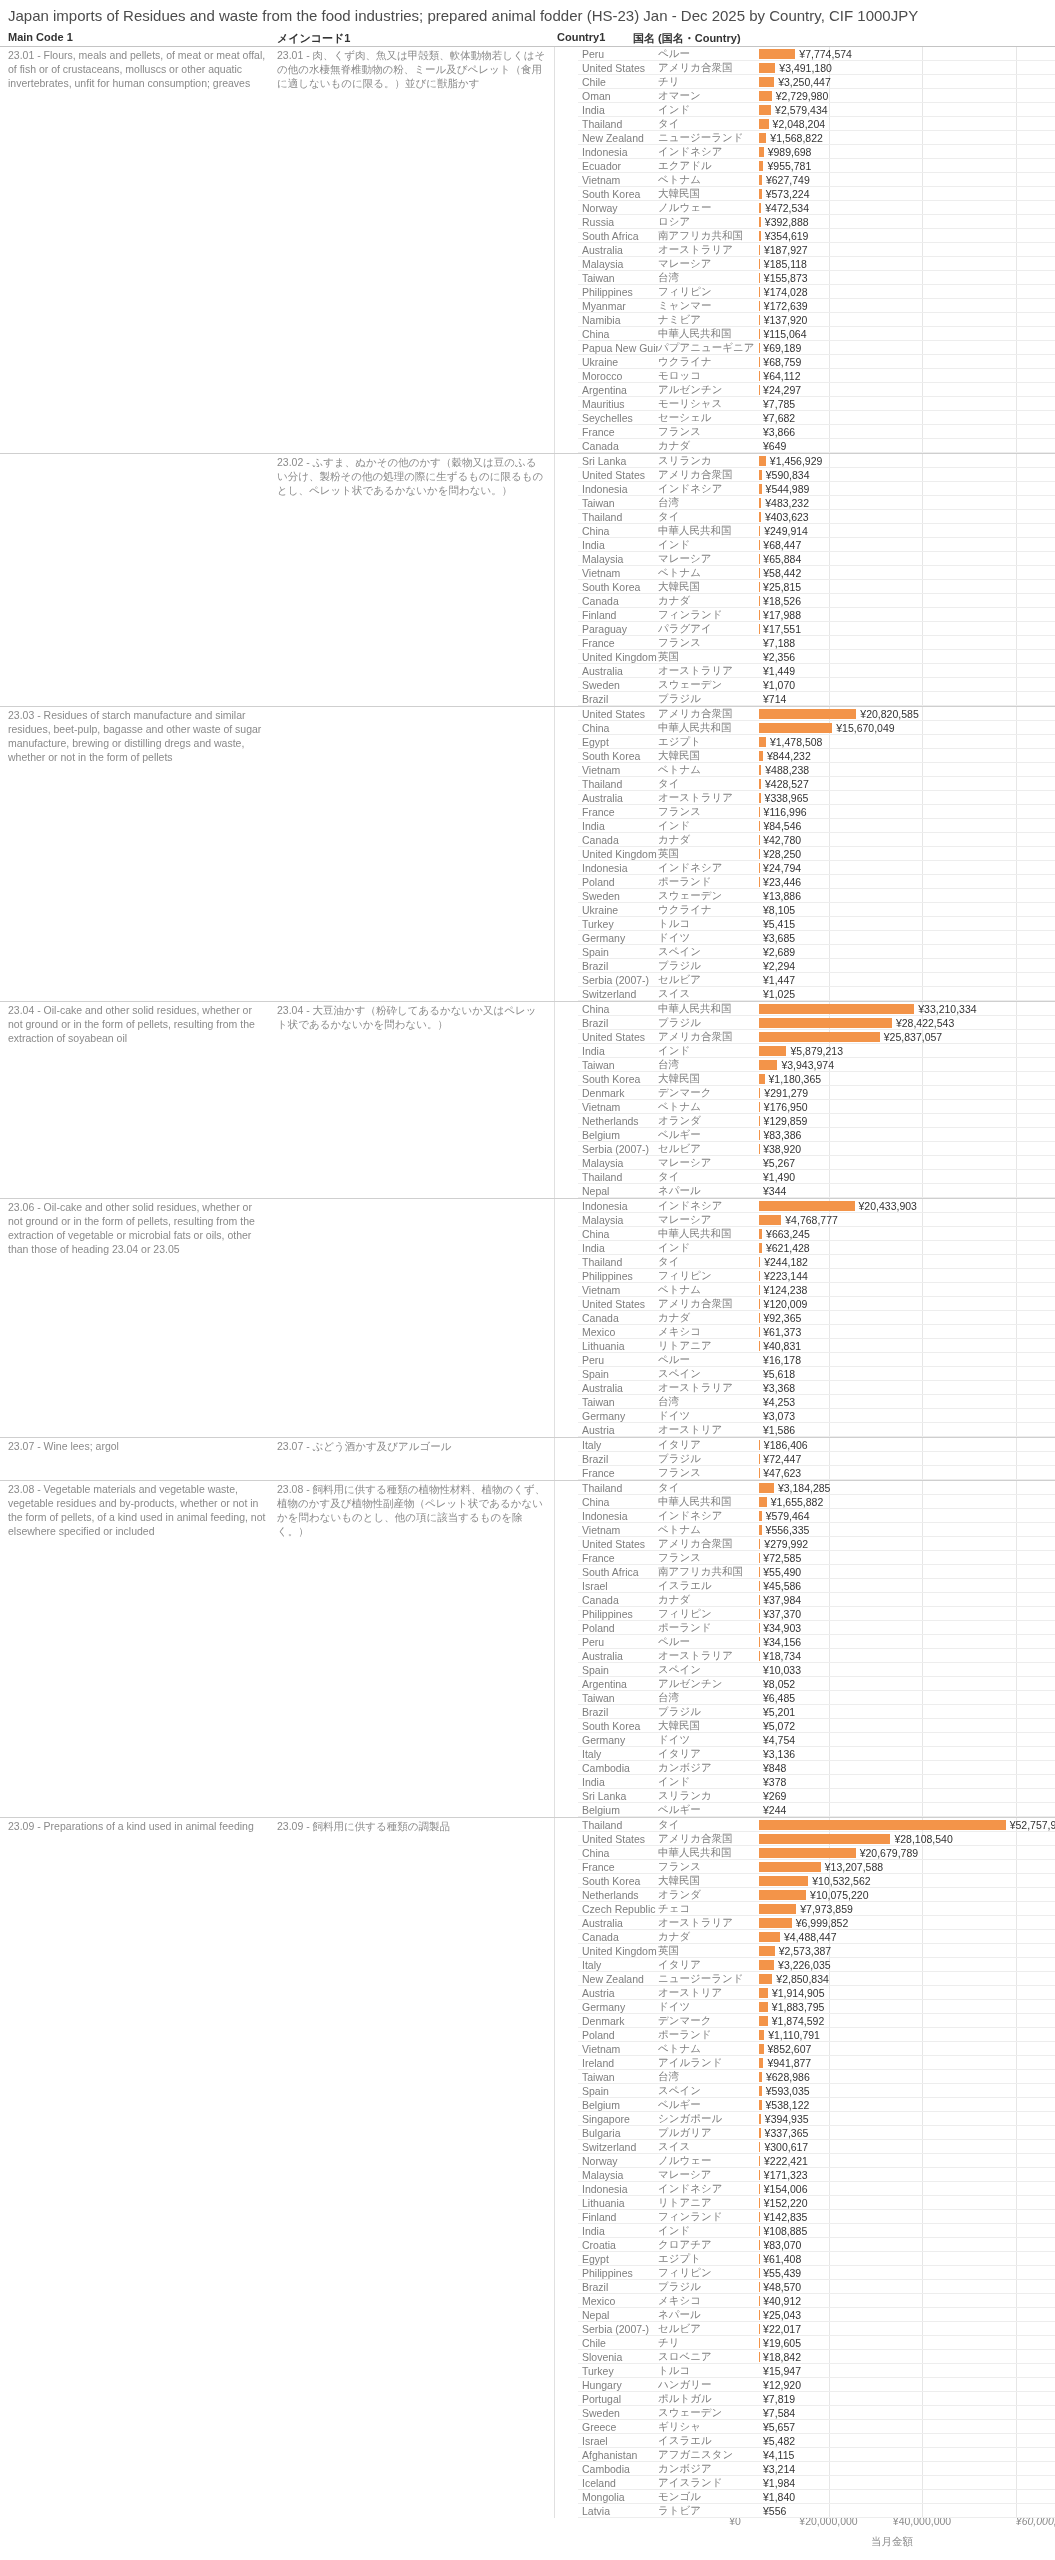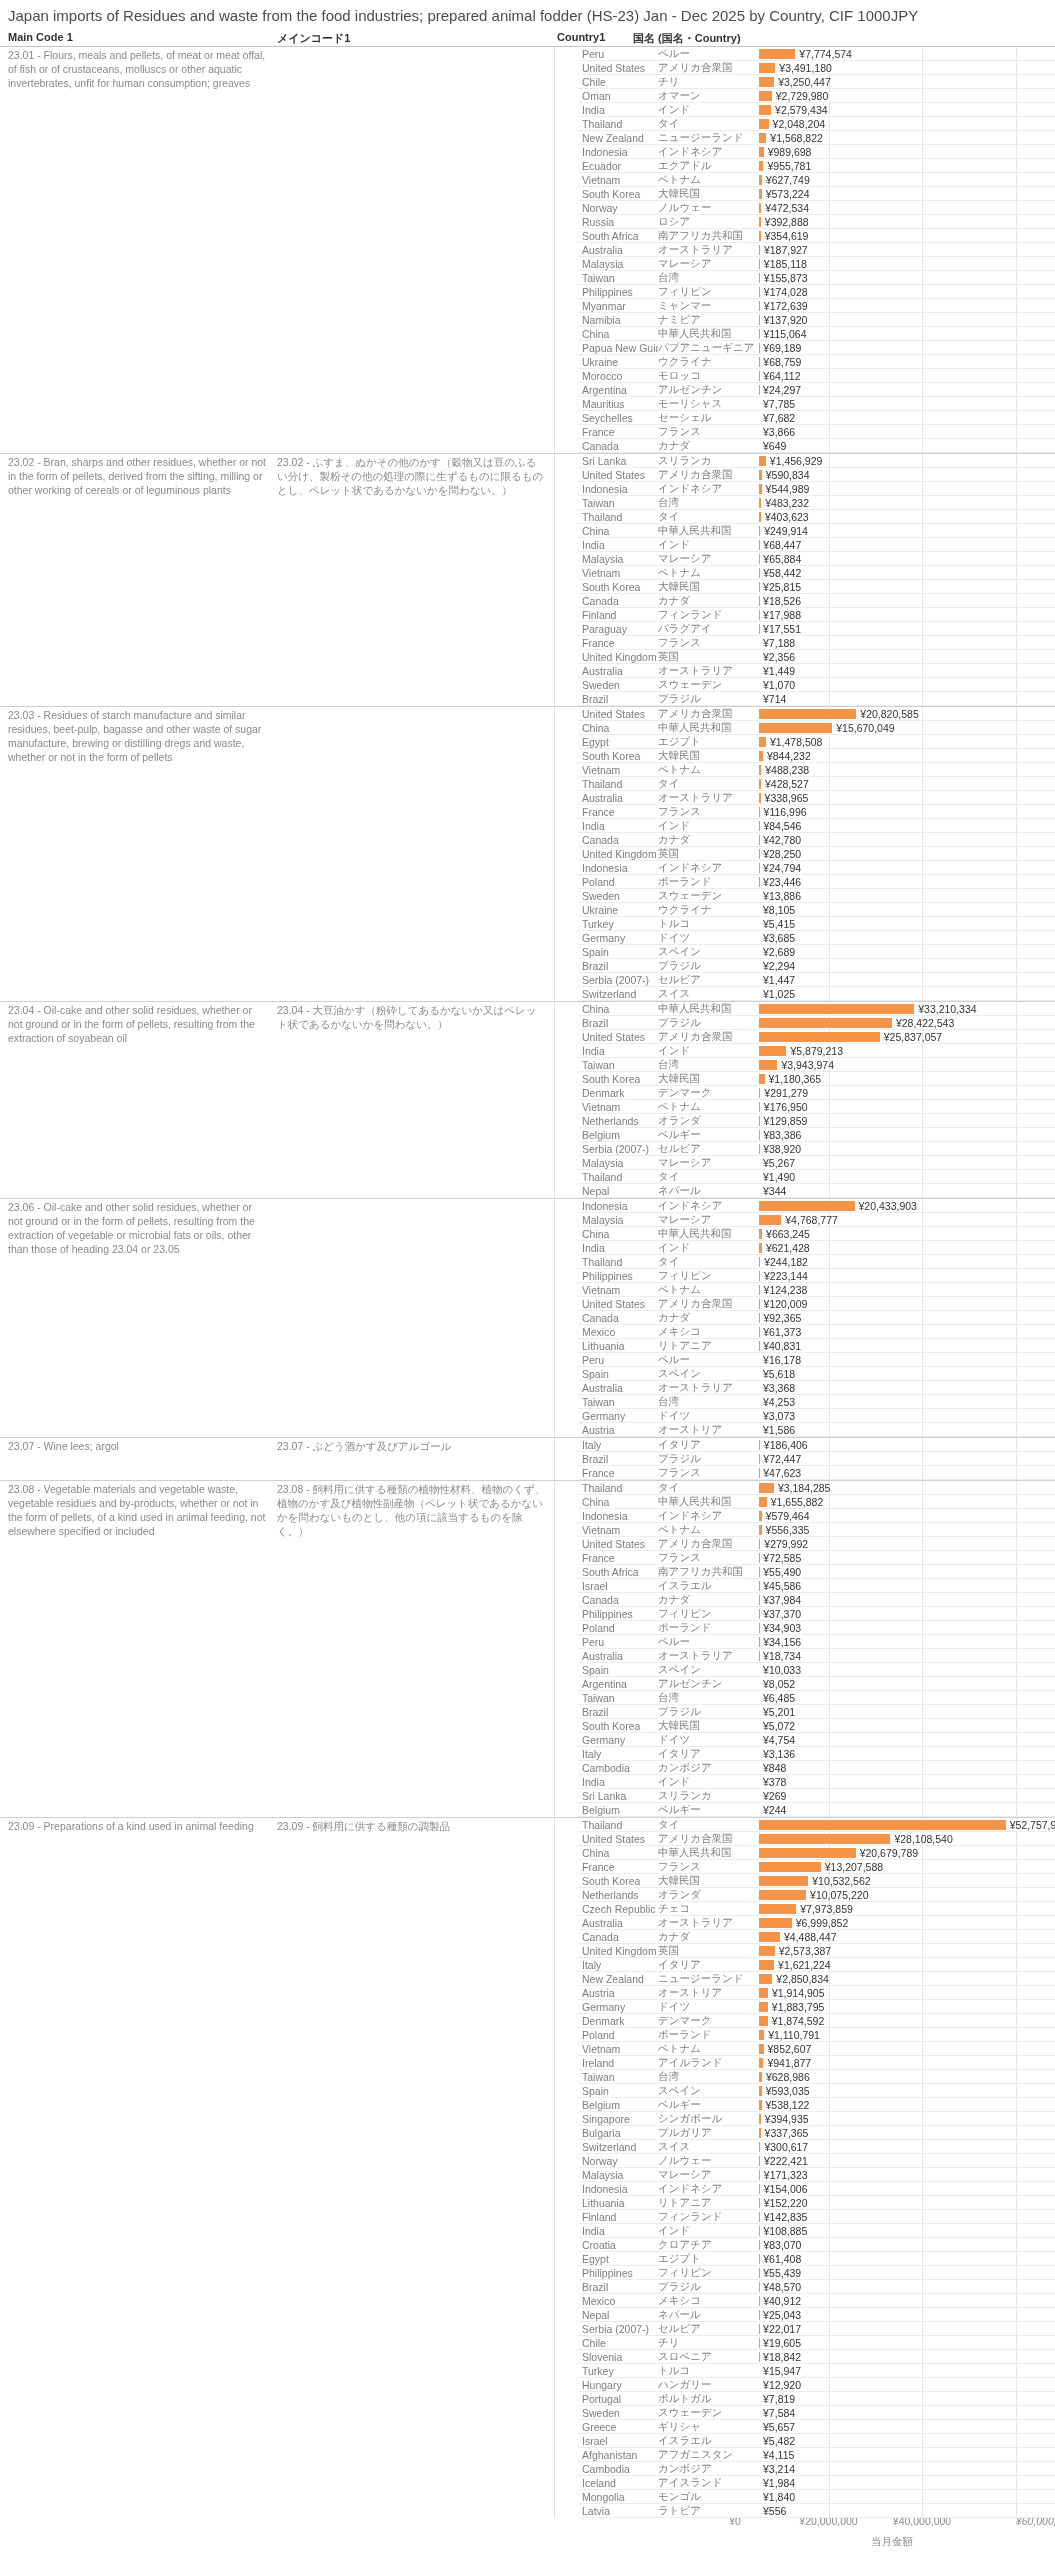--- a/index.html
+++ b/index.html
@@ -65,20 +65,21 @@
   <span class="h h-cjp">国名 (国名・Country)</span>
 </div>
 
 <div class="table">
   <div class="col-divider"></div>
 <div class="gridline" style="left: 828.5px;"></div>
     <div class="gridline" style="left: 922px;"></div>
     <div class="gridline" style="left: 1015.5px;"></div>
     <div class="section">
       <div class="desc-en">23.01 - Flours, meals and pellets, of meat or meat offal, of fish or of crustaceans, molluscs or other aquatic invertebrates, unfit for human consumption; greaves</div>
+      <div class="desc-jp">23.01 - 肉、くず肉、魚又は甲殻類、軟体動物若しくはその他の水棲無脊椎動物の粉、ミール及びペレット（食用に適しないものに限る。）並びに獣脂かす</div>
       <div class="rows">
         <div class="row">
           <span class="country-en">Peru</span>
           <span class="country-jp">ペルー</span>
           <div class="bar-cell">
             <div class="bar" style="width: 36.3461px; background: rgb(243, 148, 73);"></div>
             <span class="val">¥7,774,574</span>
           </div>
         </div>
         <div class="row">
@@ -301,21 +302,20 @@
           <span class="country-en">Canada</span>
           <span class="country-jp">カナダ</span>
           <div class="bar-cell">
             <div class="bar" style="width: 0.003034px; background: rgb(243, 148, 73);"></div>
             <span class="val">¥649</span>
           </div>
         </div>
       </div>
     </div>
     <div class="section">
-      <div class="desc-en">23.02 - Bran, sharps and other residues, whether or not in the form of pellets, derived from the sifting, milling or other working of cereals or of leguminous plants</div>
       <div class="desc-jp">23.02 - ふすま、ぬかその他のかす（穀物又は豆のふるい分け、製粉その他の処理の際に生ずるものに限るものとし、ペレット状であるかないかを問わない。）</div>
       <div class="rows">
         <div class="row">
           <span class="country-en">Sri Lanka</span>
           <span class="country-jp">スリランカ</span>
           <div class="bar-cell">
             <div class="bar" style="width: 6.81114px; background: rgb(243, 148, 73);"></div>
             <span class="val">¥1,456,929</span>
           </div>
         </div>
@@ -1199,21 +1199,21 @@
           <div class="bar-cell">
             <div class="bar" style="width: 15.6303px; background: rgb(243, 148, 73);"></div>
             <span class="val">¥2,573,387</span>
           </div>
         </div>
         <div class="row">
           <span class="country-en">Italy</span>
           <span class="country-jp">イタリア</span>
           <div class="bar-cell">
             <div class="bar" style="width: 15.0817px; background: rgb(243, 148, 73);"></div>
-            <span class="val">¥1,621,224</span>
+            <span class="val">¥3,226,035</span>
           </div>
         </div>
         <div class="row">
           <span class="country-en">New Zealand</span>
           <span class="country-jp">ニュージーランド</span>
           <div class="bar-cell">
             <div class="bar" style="width: 13.3276px; background: rgb(243, 148, 73);"></div>
             <span class="val">¥2,850,834</span>
           </div>
         </div>

